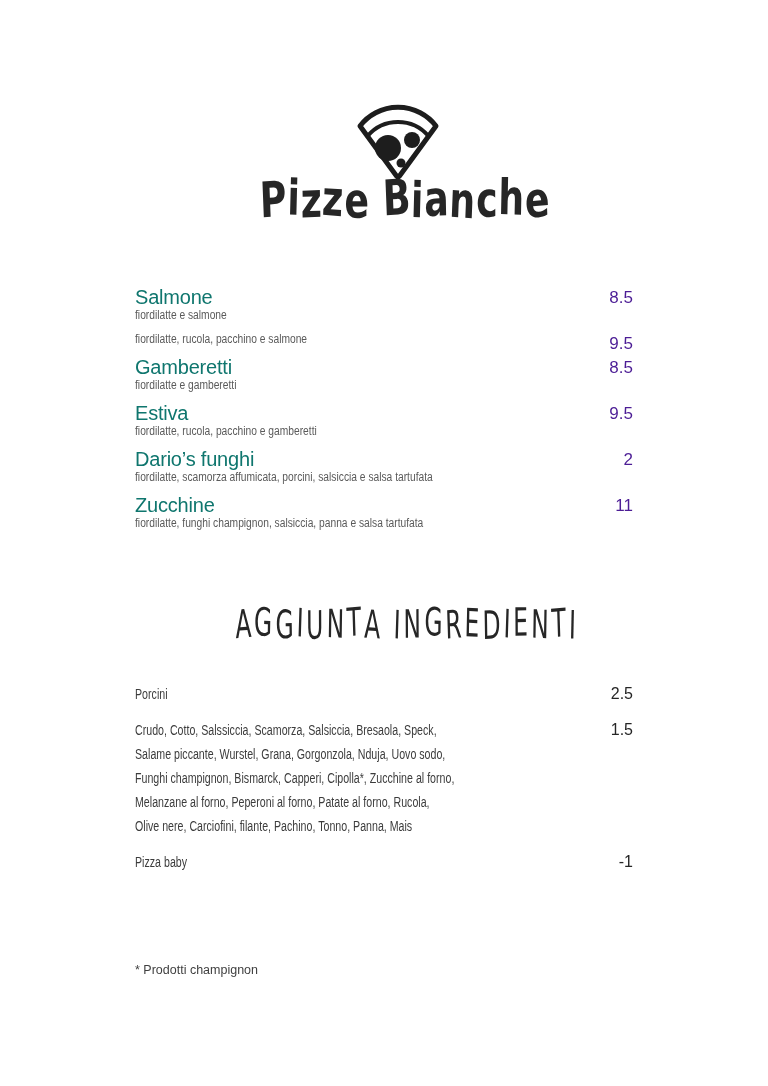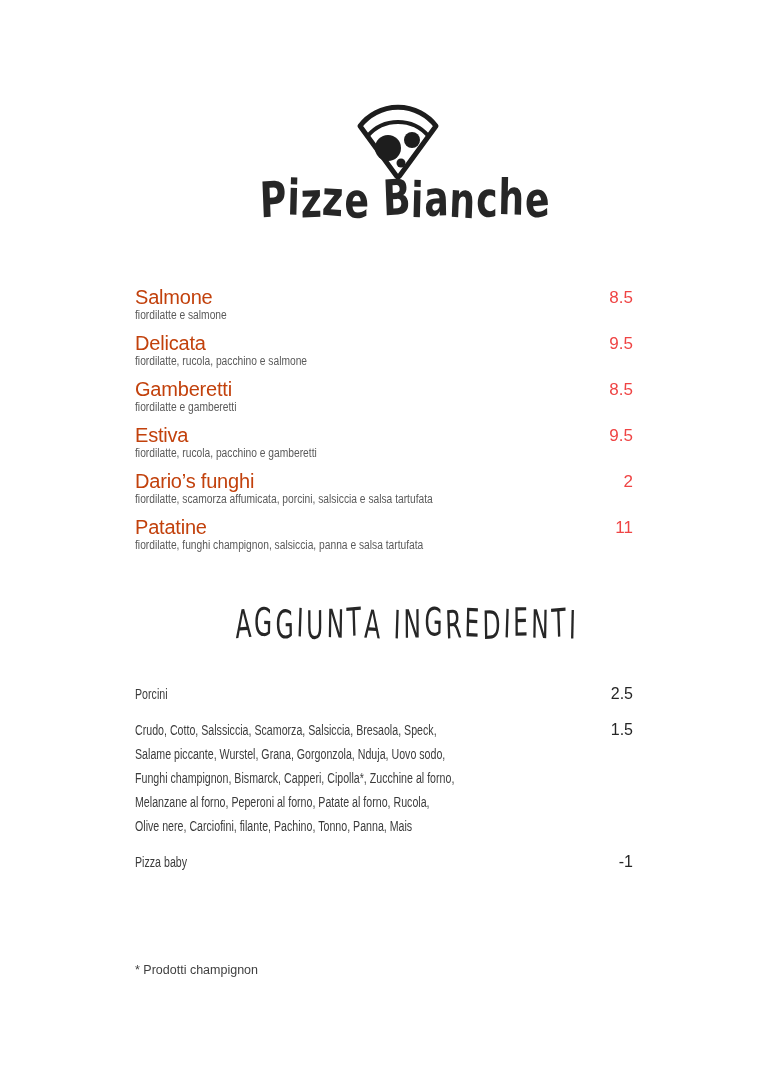--- a/index.html
+++ b/index.html
@@ -30,26 +30,26 @@
     position:absolute; left:0; top:602px; width:768px;
     text-align:center; font-size:39px; font-weight:normal; line-height:44px;
     letter-spacing:5px;
     transform: translateX(23px) scaleX(0.60);
     margin:0;
   }
 
   
   .menu { position:absolute; left:135px; top:286px; width:498px; }
   .mrow { position:relative; margin-bottom:10px; }
-  .mname { font-size:20px; line-height:22px; color:#c2410c; letter-spacing:-0.2px; }
+  .mname { font-size:20px; line-height:22px; color:#0f766e; letter-spacing:-0.2px; }
   .mdesc {
     font-size:12.5px; line-height:14px; color:#5a5a5a;
     transform:scaleX(0.82); transform-origin:left top; white-space:nowrap;
   }
-  .mprice { position:absolute; right:0; top:1px; font-size:17px; line-height:22px; color:#ef4444; }
+  .mprice { position:absolute; right:0; top:1px; font-size:17px; line-height:22px; color:#4c1d95; }
 
   
   .addons { position:absolute; left:135px; top:682px; width:498px; }
   .arow { position:relative; margin-bottom:12px; }
   .arow.last { margin-top:8px; }
   .atext {
     font-size:14px; line-height:24px; color:#3c3c3c;
     transform:scaleX(0.76); transform-origin:left top; white-space:nowrap;
   }
   .aline { white-space:nowrap; }
@@ -74,21 +74,20 @@
 
   <div class="menu">
 
     <div class="mrow">
       <div class="mname">Salmone</div>
       <div class="mdesc">fiordilatte e salmone</div>
       <div class="mprice">8.5</div>
     </div>
 
     <div class="mrow">
-      <div class="mname">Delicata</div>
       <div class="mdesc">fiordilatte, rucola, pacchino e salmone</div>
       <div class="mprice">9.5</div>
     </div>
 
     <div class="mrow">
       <div class="mname">Gamberetti</div>
       <div class="mdesc">fiordilatte e gamberetti</div>
       <div class="mprice">8.5</div>
     </div>
 
@@ -98,21 +97,21 @@
       <div class="mprice">9.5</div>
     </div>
 
     <div class="mrow">
       <div class="mname">Dario’s funghi</div>
       <div class="mdesc">fiordilatte, scamorza affumicata, porcini, salsiccia e salsa tartufata</div>
       <div class="mprice">2</div>
     </div>
 
     <div class="mrow">
-      <div class="mname">Patatine</div>
+      <div class="mname">Zucchine</div>
       <div class="mdesc">fiordilatte, funghi champignon, salsiccia, panna e salsa tartufata</div>
       <div class="mprice">11</div>
     </div>
 
   </div>
 
   <h2 class="hand section-title"><span class="hl" style="transform: rotate(-3deg) translateY(0.5px);">A</span><span class="hl" style="transform: rotate(2deg) translateY(-1.5px);">G</span><span class="hl" style="transform: rotate(-1.5deg) translateY(1px);">G</span><span class="hl" style="transform: rotate(3deg) translateY(-0.5px);">I</span><span class="hl" style="transform: rotate(-0.5deg) translateY(1.5px);">U</span><span class="hl" style="transform: rotate(1.5deg) translateY(0.5px);">N</span><span class="hl" style="transform: rotate(-3deg) translateY(-1.5px);">T</span><span class="hl" style="transform: rotate(2deg) translateY(1px);">A</span><span class="hl" style="transform: rotate(-1.5deg) translateY(-0.5px);"> </span><span class="hl" style="transform: rotate(3deg) translateY(1.5px);">I</span><span class="hl" style="transform: rotate(-0.5deg) translateY(0.5px);">N</span><span class="hl" style="transform: rotate(1.5deg) translateY(-1.5px);">G</span><span class="hl" style="transform: rotate(-3deg) translateY(1px);">R</span><span class="hl" style="transform: rotate(2deg) translateY(-0.5px);">E</span><span class="hl" style="transform: rotate(-1.5deg) translateY(1.5px);">D</span><span class="hl" style="transform: rotate(3deg) translateY(0.5px);">I</span><span class="hl" style="transform: rotate(-0.5deg) translateY(-1.5px);">E</span><span class="hl" style="transform: rotate(1.5deg) translateY(1px);">N</span><span class="hl" style="transform: rotate(-3deg) translateY(-0.5px);">T</span><span class="hl" style="transform: rotate(2deg) translateY(1.5px);">I</span></h2>
 
   <div class="addons">
 

